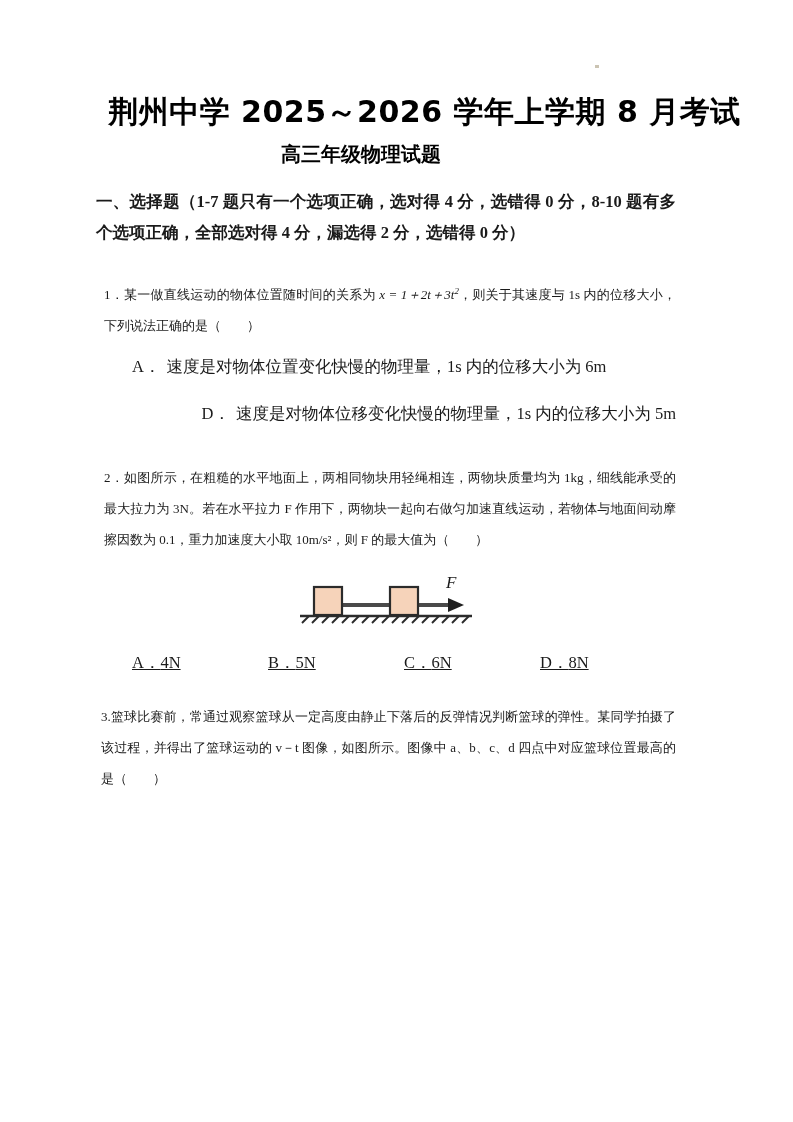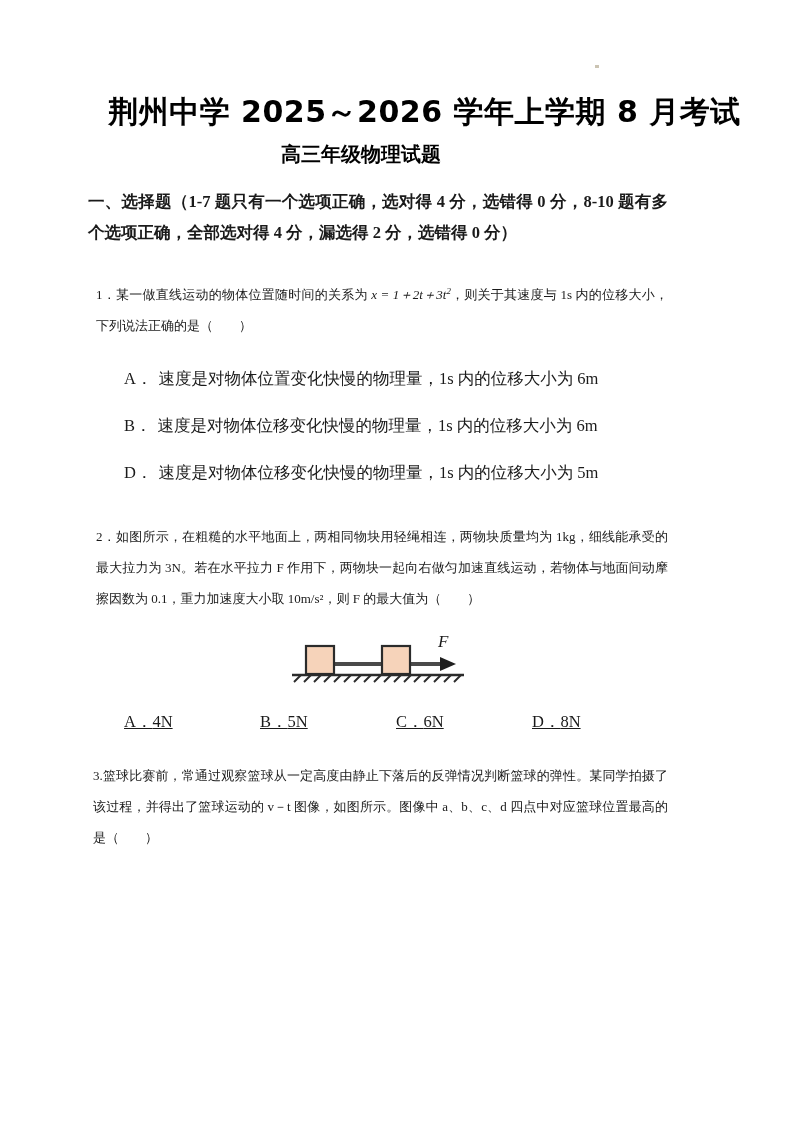--- a/index.html
+++ b/index.html
@@ -49,50 +49,50 @@
     width: 722px;
     text-align: center;
     font-family: "DejaVu Sans", "Liberation Sans", sans-serif;
     font-weight: 700;
     font-size: 20px;
     color: #000;
   }
   .content {
     position: absolute;
     top: 186px;
-    left: 88px;
+    left: 96px;
     width: 580px;
   }
   .section-head {
     font-weight: 700;
     font-size: 16.5px;
     line-height: 31px;
     text-align: justify;
     text-justify: inter-ideograph;
     margin-bottom: 4px;
   }
   .q {
     font-size: 13px;
     line-height: 31px;
     text-align: justify;
     text-justify: inter-ideograph;
   }
   .q-1 { margin-top: 28px; padding-left: 8px; }
   .q-2 { margin-top: 33px; padding-left: 8px; }
   .q-3 { margin-top: 24px; padding-left: 5px; }
   .opts {
-    margin-top: 22px;
+    margin-top: 10px;
     padding-left: 36px;
   }
   .opt {
     font-size: 16.5px;
     line-height: 31px;
     margin-bottom: 16px;
   }
-  .opt:last-child { margin-bottom: 0; }
+  .opt:last-child { margin-bottom: 0; text-align: right; }
   .opt-label { margin-right: 6px; }
   .opt-row {
     display: flex;
     padding-left: 36px;
     margin-top: 22px;
     font-size: 16.5px;
     line-height: 28px;
   }
   .opt-row > span {
     display: inline-block;
@@ -122,21 +122,20 @@
 
   <div class="content">
 
     <div class="section-head">一、选择题（1-7 题只有一个选项正确，选对得 4 分，选错得 0 分，8-10 题有多个选项正确，全部选对得 4 分，漏选得 2 分，选错得 0 分）</div>
 
     <div class="q q-1">
       <span>1．</span><span>某一做直线运动的物体位置随时间的关系为 </span><span class="it"><var>x</var> = 1＋2<var>t</var>＋3<var>t</var><sup>2</sup></span><span>，则关于其速度与 1s 内的位移大小，下列说法正确的是（　　）</span>
     </div>
     <div class="opts">
       <div class="opt"><span class="opt-label">A．</span><span>速度是对物体位置变化快慢的物理量，1s 内的位移大小为 6m</span></div>
-      <div class="opt"><span class="opt-label">B．</span><span>速度是对物体位移变化快慢的物理量，1s 内的位移大小为 6m</span></div>
       <div class="opt"><span class="opt-label">D．</span><span>速度是对物体位移变化快慢的物理量，1s 内的位移大小为 5m</span></div>
     </div>
 
     <div class="q q-2">
       <span>2．</span><span>如图所示，在粗糙的水平地面上，两相同物块用轻绳相连，两物块质量均为 1kg，细线能承受的最大拉力为 3N。若在水平拉力 F 作用下，两物块一起向右做匀加速直线运动，若物体与地面间动摩擦因数为 0.1，重力加速度大小取 10m/s²，则 F 的最大值为（　　）</span>
     </div>
 
     <div class="figure">
       <svg width="180" height="56" viewBox="0 0 180 56">
 

